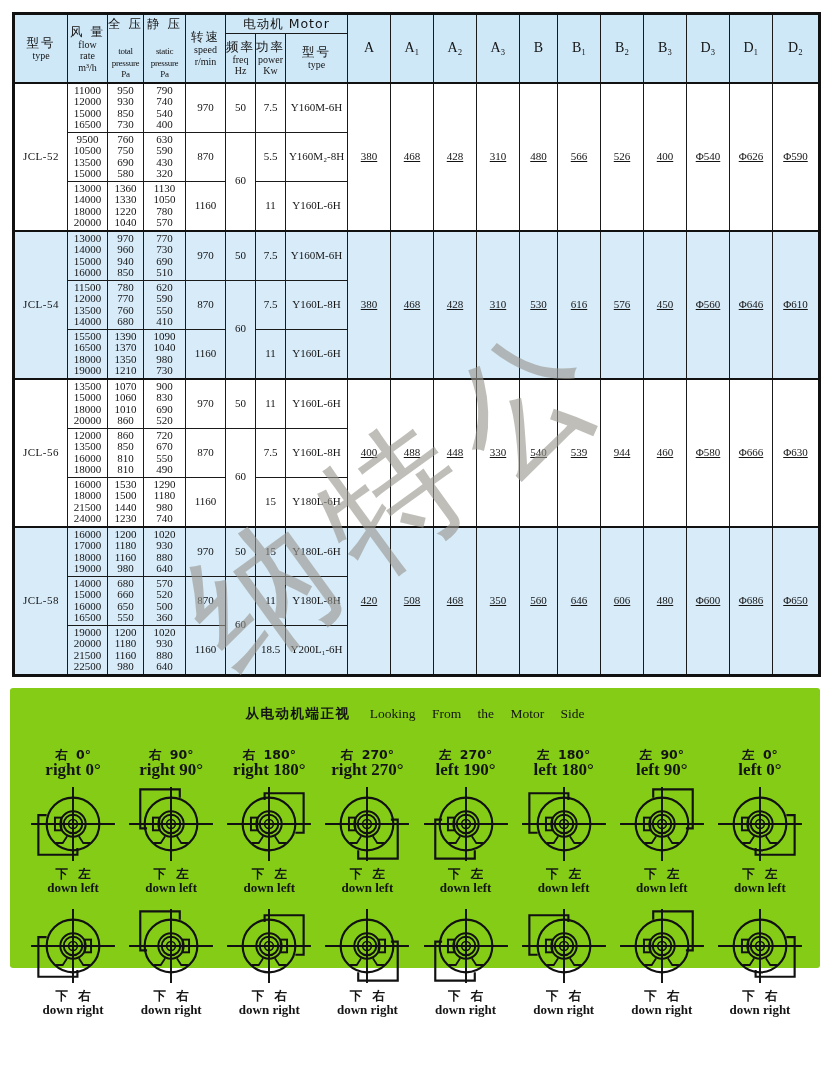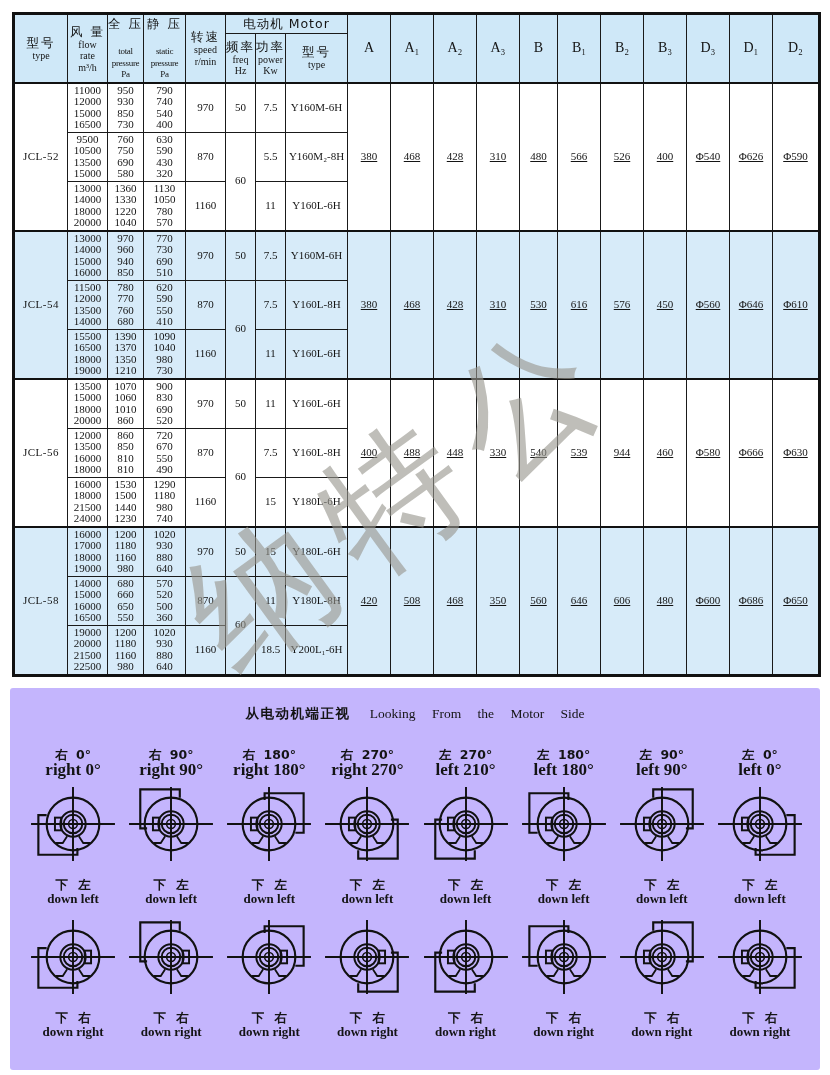--- a/index.html
+++ b/index.html
@@ -32,33 +32,33 @@
   td.motor{font-size:11px;margin-left:16px;}
 
   
   .watermark{position:absolute;left:150px;top:560px;z-index:5;pointer-events:none;
       transform:rotate(-36deg);transform-origin:0 0;
       font-family:"DejaVu Sans","Liberation Sans",sans-serif;
       font-size:140px;letter-spacing:22px;color:rgba(152,150,142,0.62);
       white-space:nowrap;}
 
   
-  .panel{position:absolute;left:10px;top:688px;width:810px;height:382px;
-         background:#c4b5fd;border-radius:3px;}
+  .panel{position:absolute;left:10px;top:688px;width:810px;height:280px;
+         background:#84cc16;border-radius:3px;}
   .panel-title{text-align:center;padding-top:17px;font-size:13.5px;}
   .pt-cn{font-weight:bold;letter-spacing:1.5px;font-family:"DejaVu Sans","Liberation Sans",sans-serif;}
   .pt-en{margin-left:16px;word-spacing:13px;}
   .diagram-grid{display:grid;grid-template-columns:repeat(8,1fr);
                 padding:24px 11px 0 14px;}
   .dcol{text-align:center;}
   .angle-cn{font-size:12.5px;font-weight:bold;word-spacing:4px;
             font-family:"DejaVu Sans","Liberation Sans",sans-serif;line-height:15px;}
   .angle-en{font-size:17px;font-weight:bold;line-height:15px;}
   .fan{display:block;margin:6px auto 0 auto;}
-  .dl-cn{font-size:12.5px;font-weight:bold;word-spacing:6px;line-height:14px;margin-top:15px;
+  .dl-cn{font-size:12.5px;font-weight:bold;word-spacing:6px;line-height:14px;margin-top:4px;
          font-family:"DejaVu Sans","Liberation Sans",sans-serif;}
   .dl-en{font-size:13px;font-weight:bold;line-height:14px;}
   .row2gap{margin-top:10px;}
   .hidden-defs{position:absolute;width:0;height:0;}
 </style>
 </head>
 <body>
 
 <div class="page">
 
@@ -477,21 +477,21 @@
         <svg class="fan row2gap" width="88" height="80" viewBox="0 0 90 82">
             <use href="#fan-scroll" transform="rotate(270,45,42)"></use>
             <use href="#fan-base" transform="translate(90,0) scale(-1,1)"></use>
           </svg>
         <div class="dl-cn">下 右</div>
         <div class="dl-en">down right</div>
       </div>
 
       <div class="dcol">
         <div class="angle-cn">左 270°</div>
-        <div class="angle-en">left 210°</div>
+        <div class="angle-en">left 190°</div>
         <svg class="fan" width="88" height="80" viewBox="0 0 90 82">
             <use href="#fan-scroll" transform="translate(90,0) scale(-1,1) rotate(270,45,42)"></use>
             <use href="#fan-base"></use>
           </svg>
         <div class="dl-cn">下 左</div>
         <div class="dl-en">down left</div>
         <svg class="fan row2gap" width="88" height="80" viewBox="0 0 90 82">
             <use href="#fan-scroll" transform="translate(90,0) scale(-1,1) rotate(270,45,42)"></use>
             <use href="#fan-base"></use>
           </svg>

